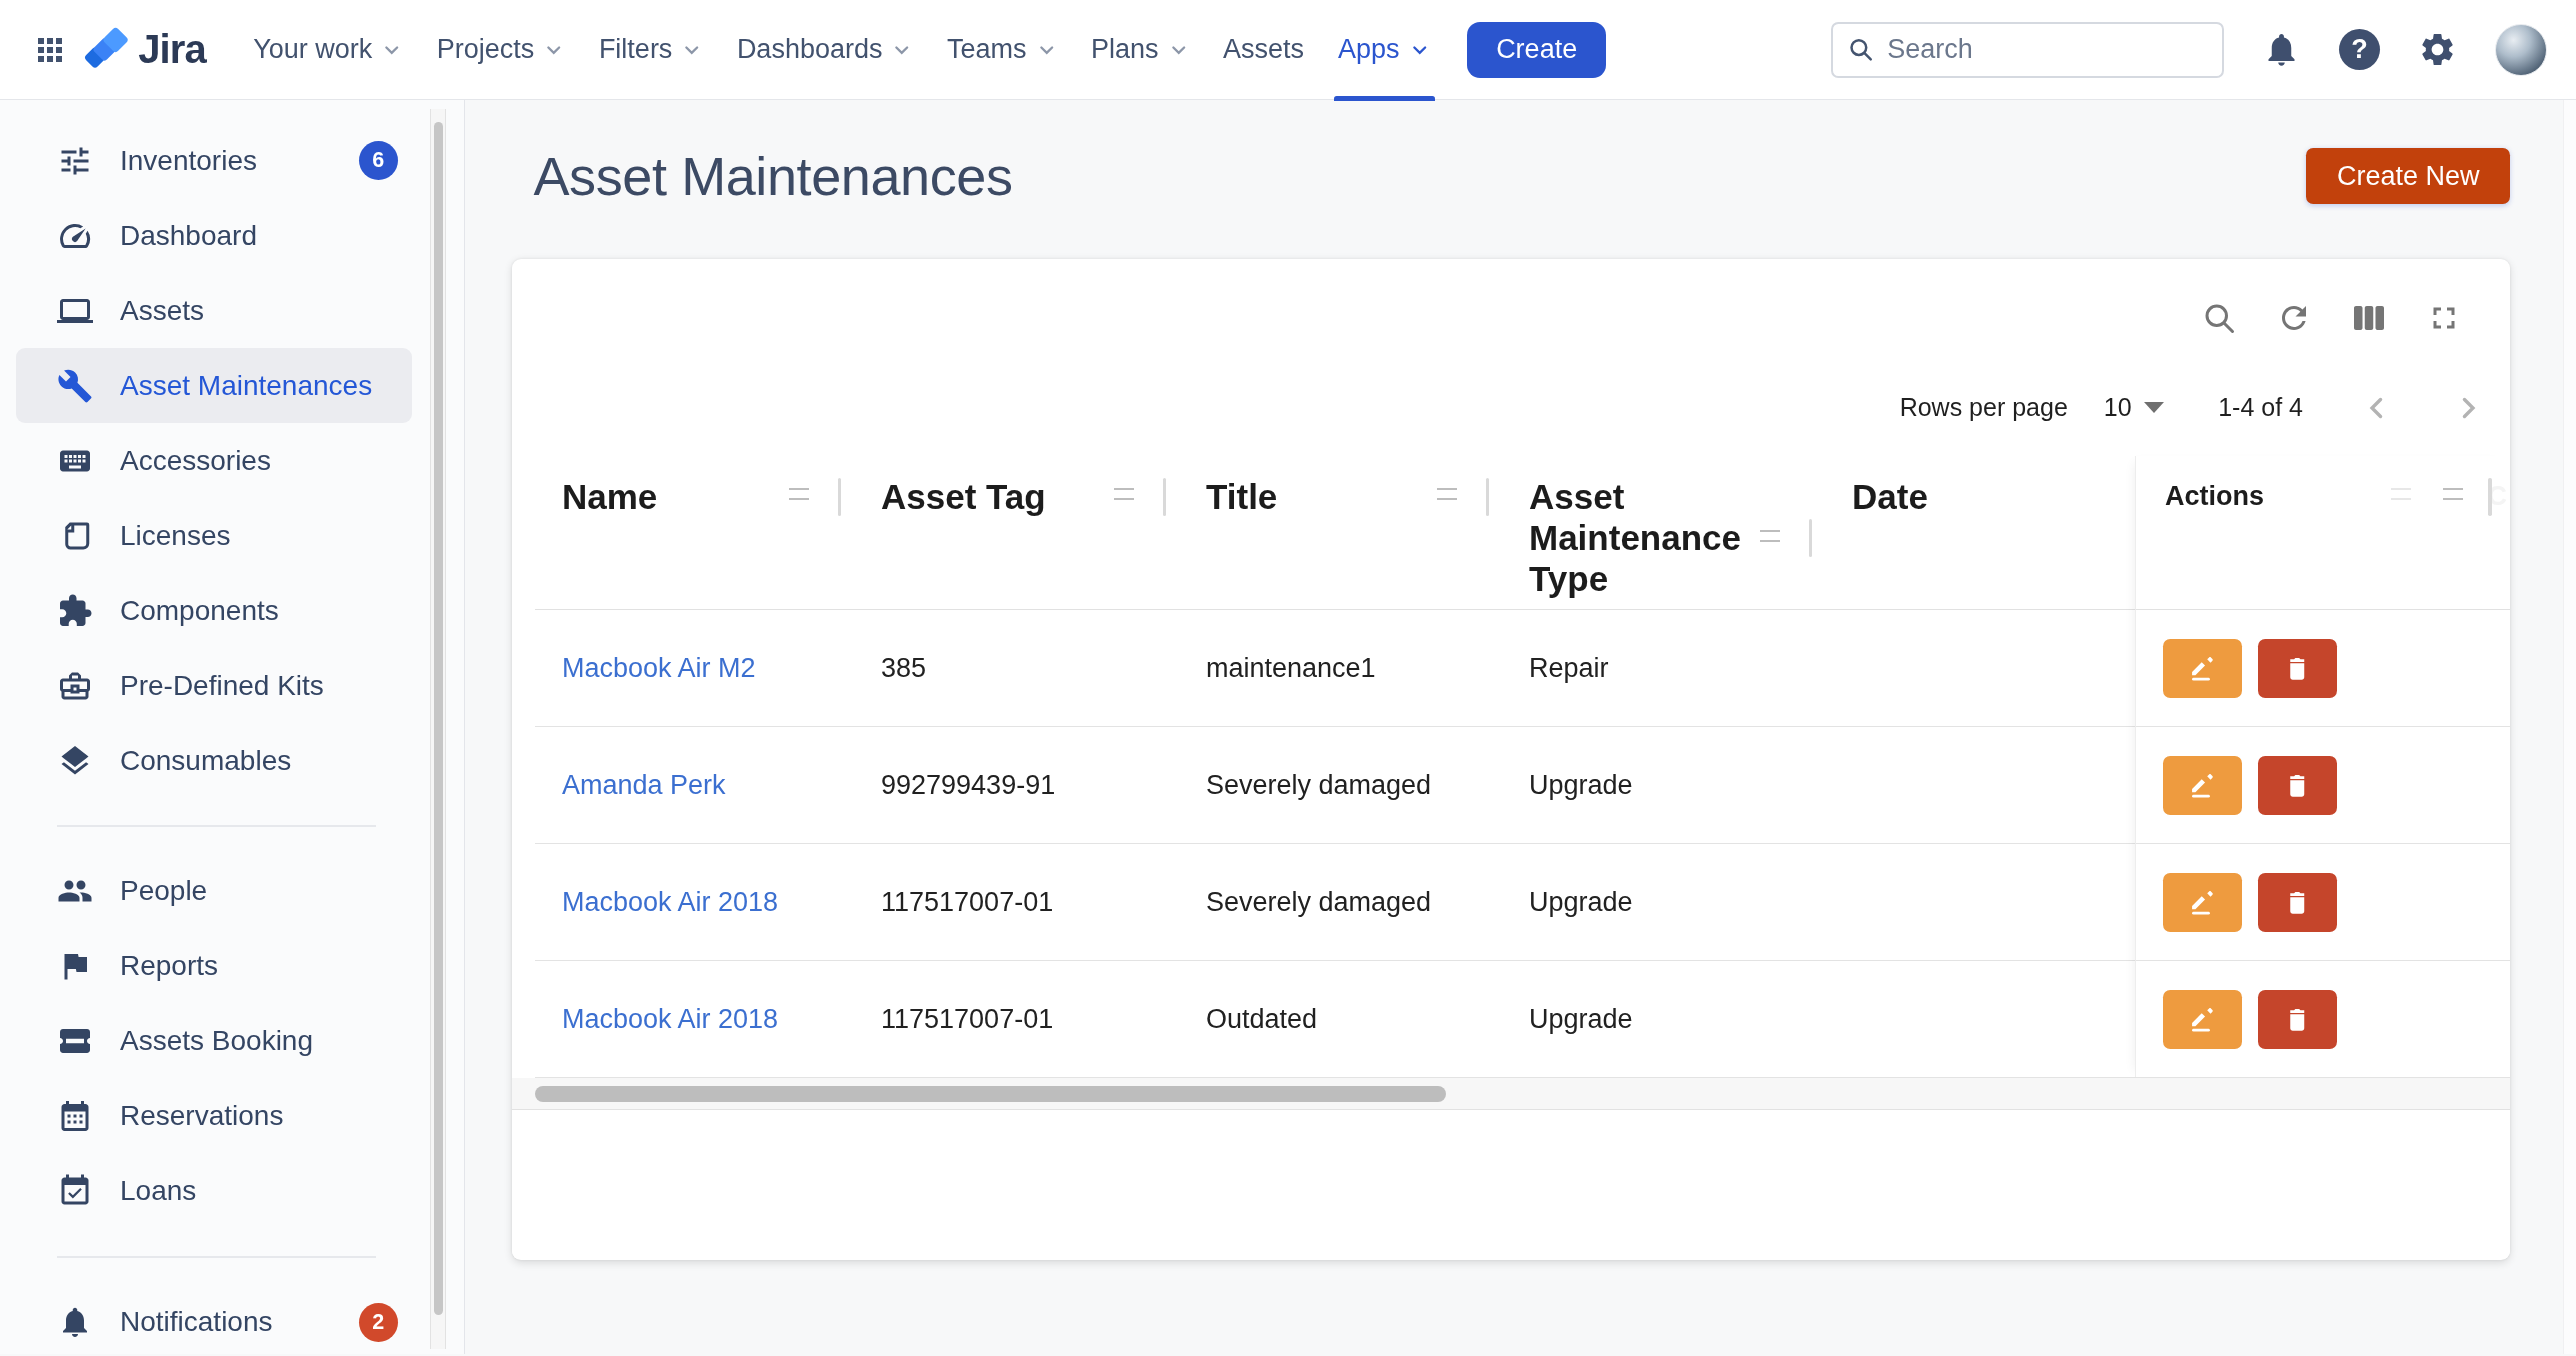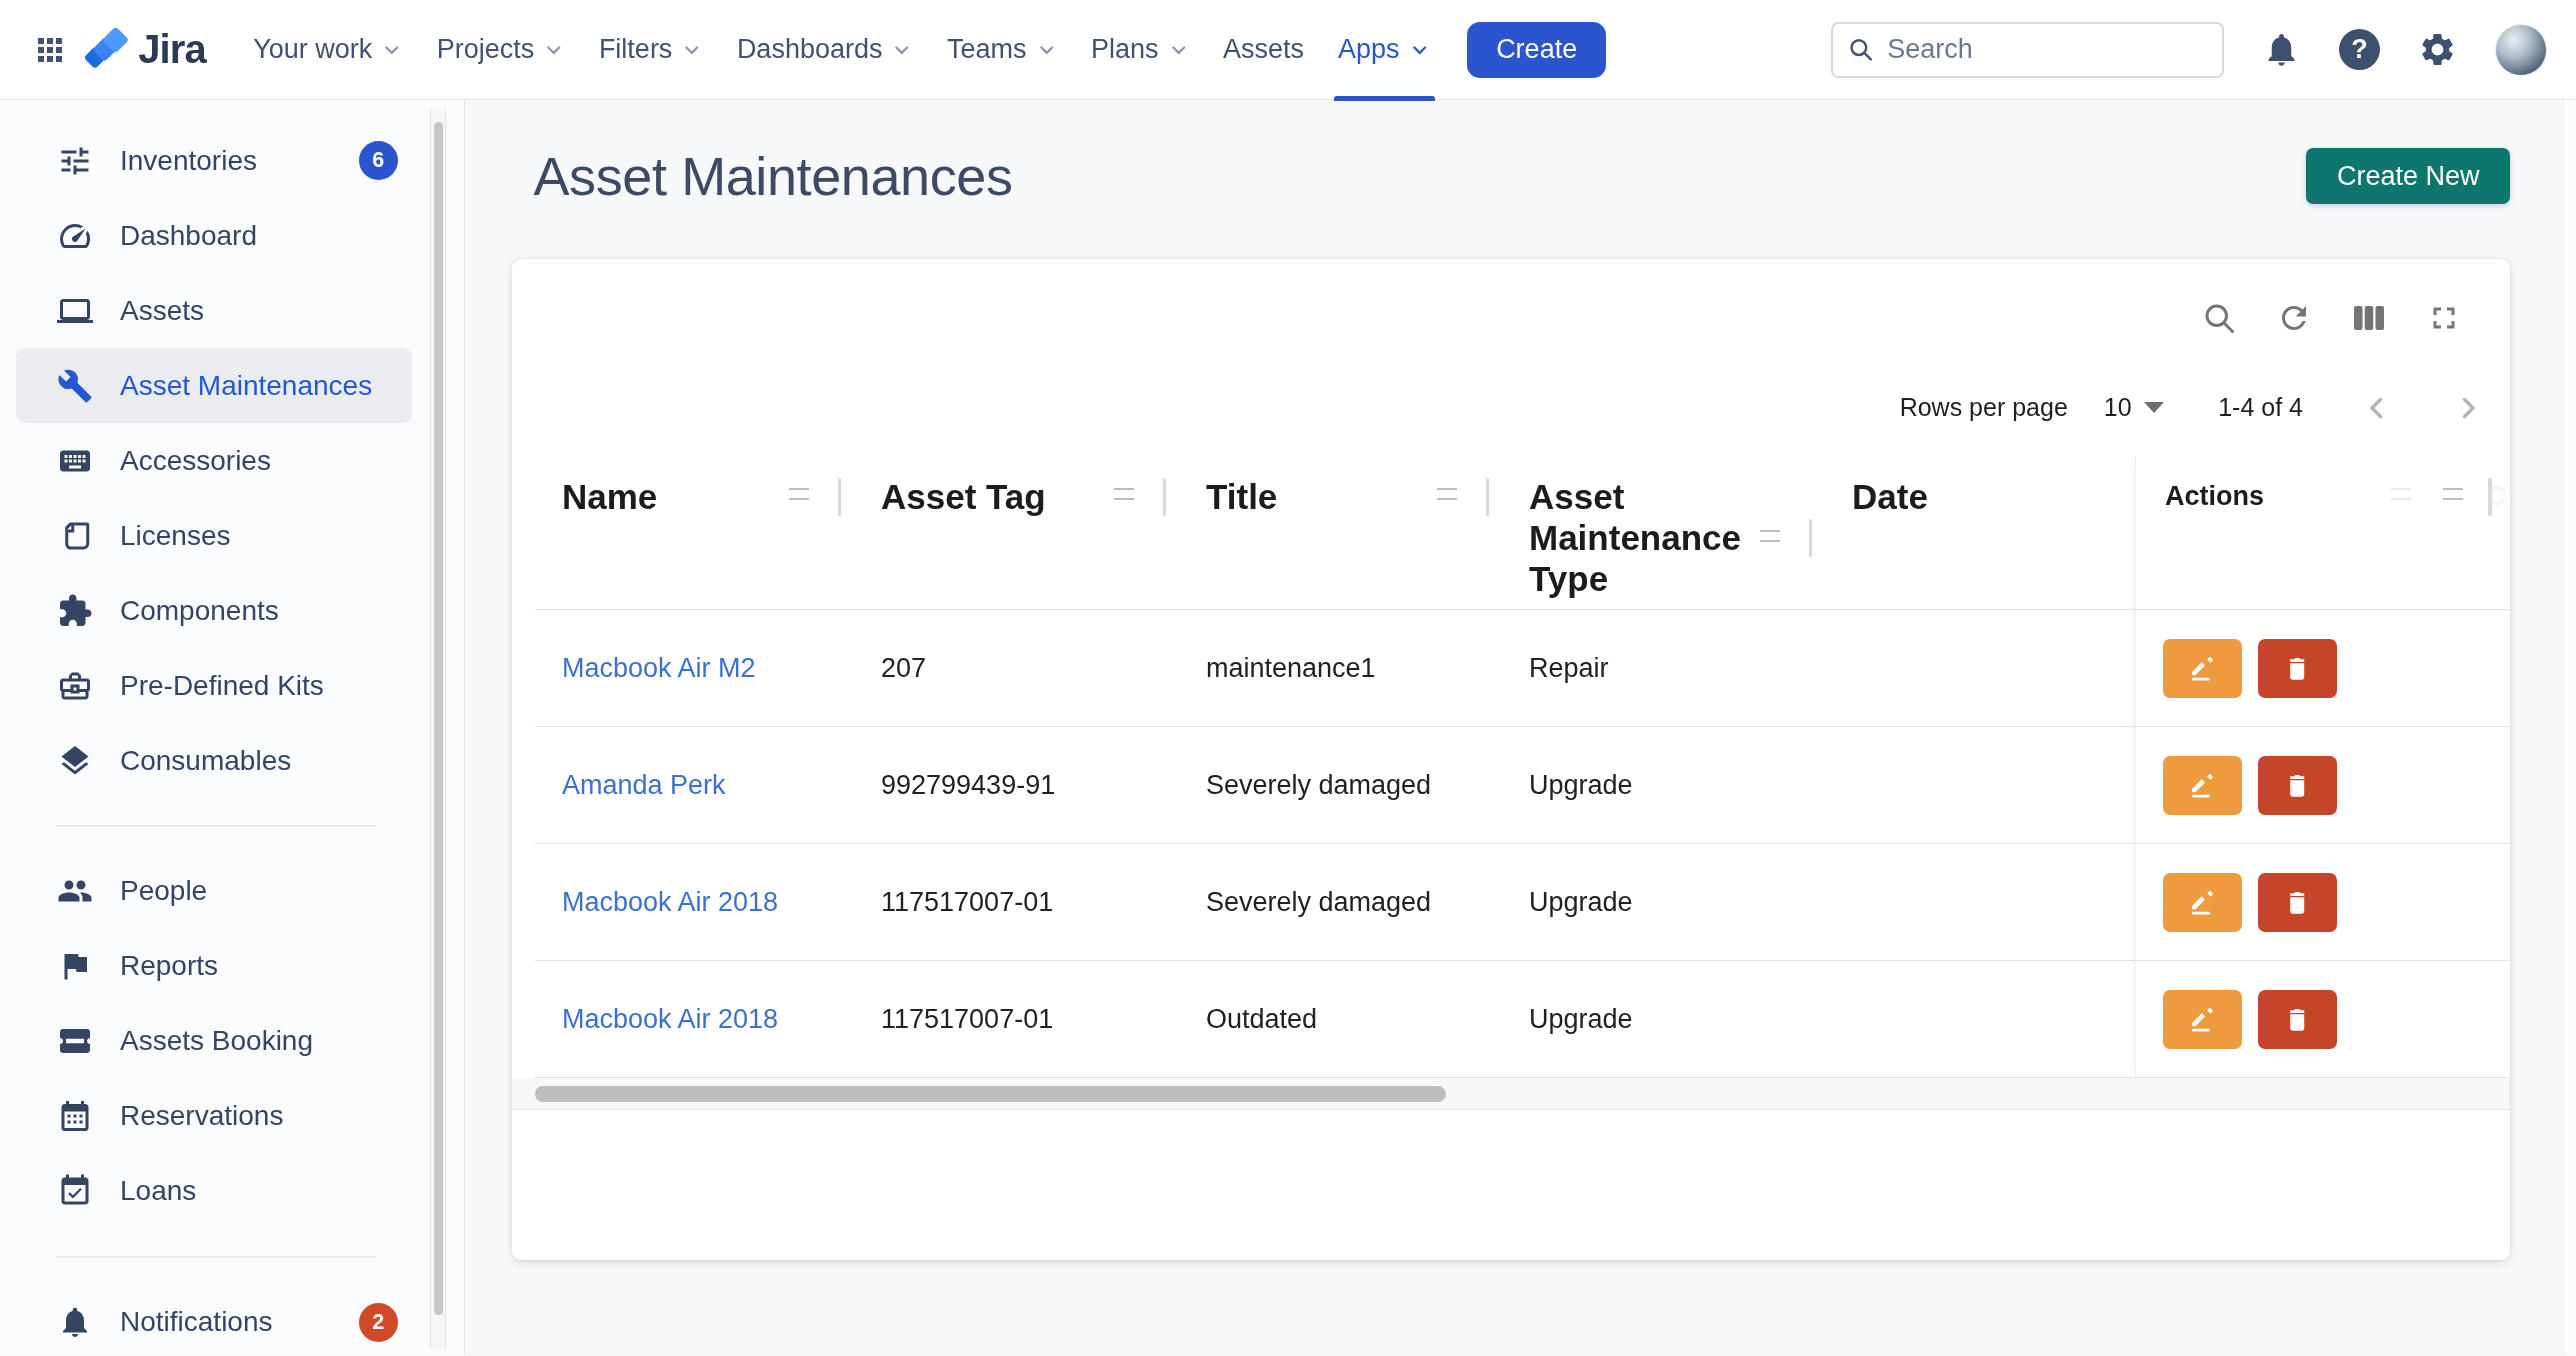--- a/index.html
+++ b/index.html
@@ -90,21 +90,21 @@
   
   .main { flex:1; position:relative; }
   .main-right-strip {
     position:absolute; top:0; right:0; width:12.6px; height:1254px;
     background:#fcfcfd; border-left:1.8px solid #f0f0f2;
   }
   .content { margin-left:47px; width:1998px; }
   .page-head { margin-top:45px; display:flex; align-items:center; justify-content:space-between; padding-left:21.5px; }
   .page-title { font-size:54px; font-weight:500; color:#3c4a64; letter-spacing:-0.4px; }
   .create-new-btn {
-    background:#0f766e; color:#fff; border:none; border-radius:7.2px;
+    background:#c2410c; color:#fff; border:none; border-radius:7.2px;
     height:56px; padding:0 30.5px; font-size:27px; font-family:inherit; cursor:pointer;
     box-shadow:0 1.8px 5.4px rgba(43,85,206,0.25);
   }
 
   
   .card {
     margin-top:52px; background:#fff; border-radius:9px; height:1001px;
     box-shadow:0 2.7px 9px rgba(0,0,0,0.12), 0 0 2.7px rgba(0,0,0,0.08);
     position:relative; overflow:hidden;
   }
@@ -451,21 +451,21 @@
               <span class="col-sep"></span>
             </div>
             <div class="hcell c-date">
               <span>Date</span>
             </div>
             <span class="ghost-col">C</span>
           </div>
 
           <div class="grid-row">
             <div class="cell link c-name">Macbook Air M2</div>
-            <div class="cell c-tag">207</div>
+            <div class="cell c-tag">385</div>
             <div class="cell c-title">maintenance1</div>
             <div class="cell c-type">Repair</div>
             <div class="cell c-cost"></div>
             <div class="cell c-date"></div>
           </div>
           <div class="grid-row">
             <div class="cell link c-name">Amanda Perk</div>
             <div class="cell c-tag">992799439-91</div>
             <div class="cell c-title">Severely damaged</div>
             <div class="cell c-type">Upgrade</div>

